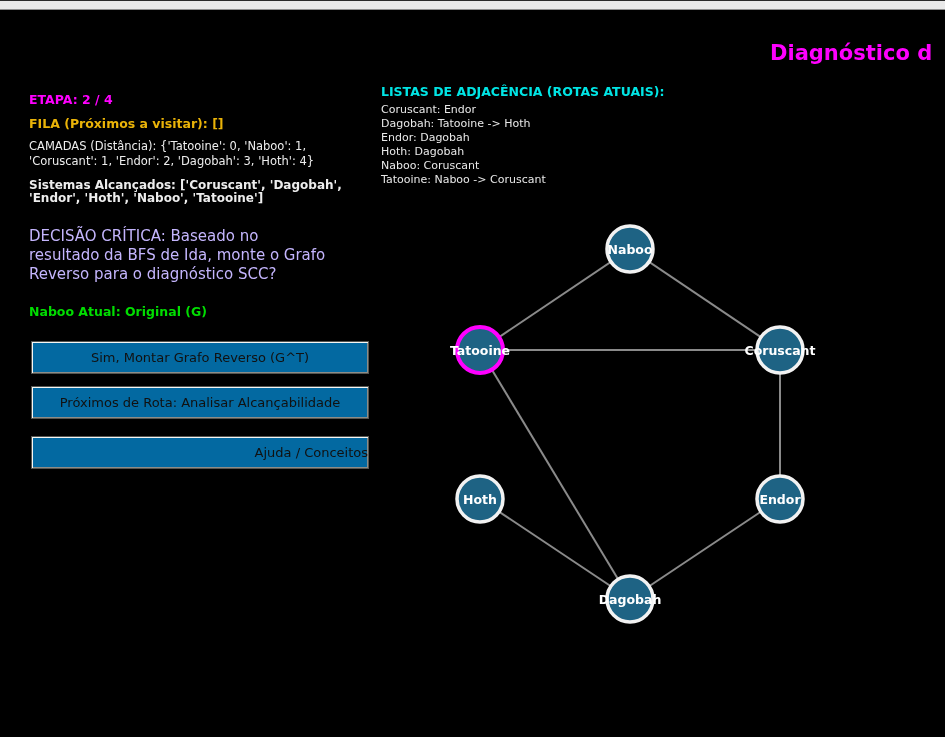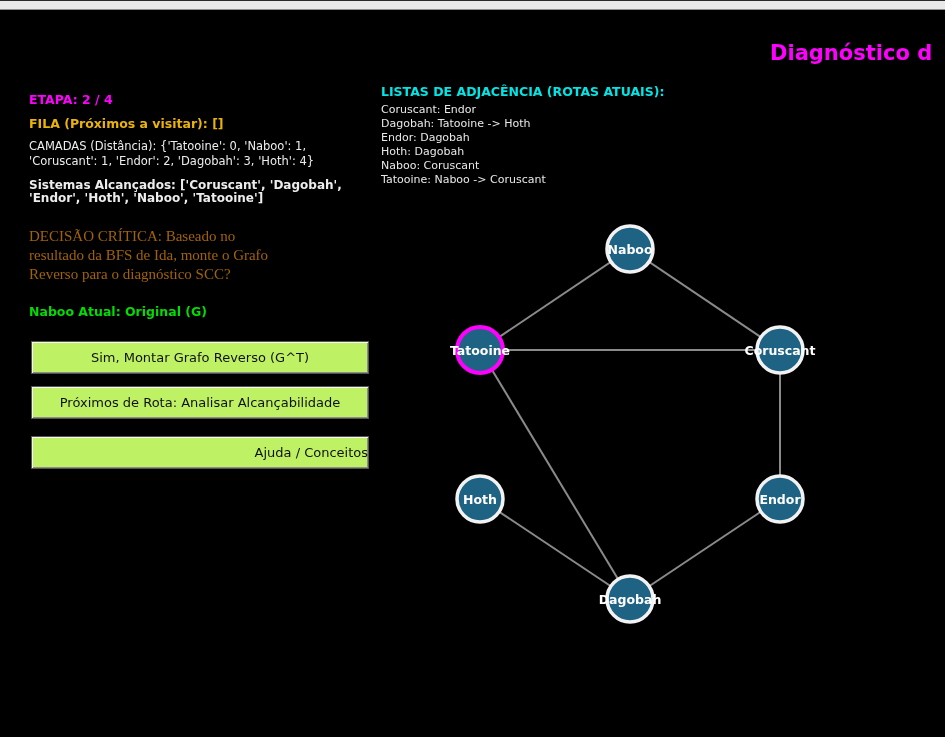--- a/index.html
+++ b/index.html
@@ -27,28 +27,28 @@
     font-size: 21px;
     font-weight: bold;
     color: #ff00ff;
     white-space: nowrap;
   }
   .blk { position: absolute; left: 17px; white-space: pre-line; margin-left: 12px; }
   .etapa    { top: 92px;  color: #ff00ff; font-weight: bold; font-size: 12.5px; }
   .fila     { top: 116px; color: #eab308; font-weight: bold; font-size: 12.5px; }
   .camadas  { top: 139px; color: #ededed; font-size: 11.5px; line-height: 15px; }
   .sistemas { top: 179px; color: #ededed; font-weight: bold; font-size: 12px; line-height: 13px; }
-  .decisao  { top: 227px; color: #a16207; font-size: 15px; line-height: 19px; font-family: Liberation Serif, serif; }
+  .decisao  { top: 227px; color: #c4b5fd; font-size: 15px; line-height: 19px; }
   .grafo    { top: 304px; color: #00dd00; font-weight: bold; font-size: 12.5px; }
   .btn {
     position: absolute;
     left: 31px;
     width: 338px;
     height: 33px;
-    background: #bef264;
+    background: #0369a1;
     color: #111111;
     font-family: "DejaVu Sans", "Liberation Sans", sans-serif;
     font-size: 13px;
     text-align: center;
     line-height: 31px;
     border: 1px solid #555550;
     box-shadow: inset 1px 1px 0 #f7f7f4, inset -1px -1px 0 #8d8d88;
     box-sizing: border-box;
     cursor: pointer;
     padding: 0;

